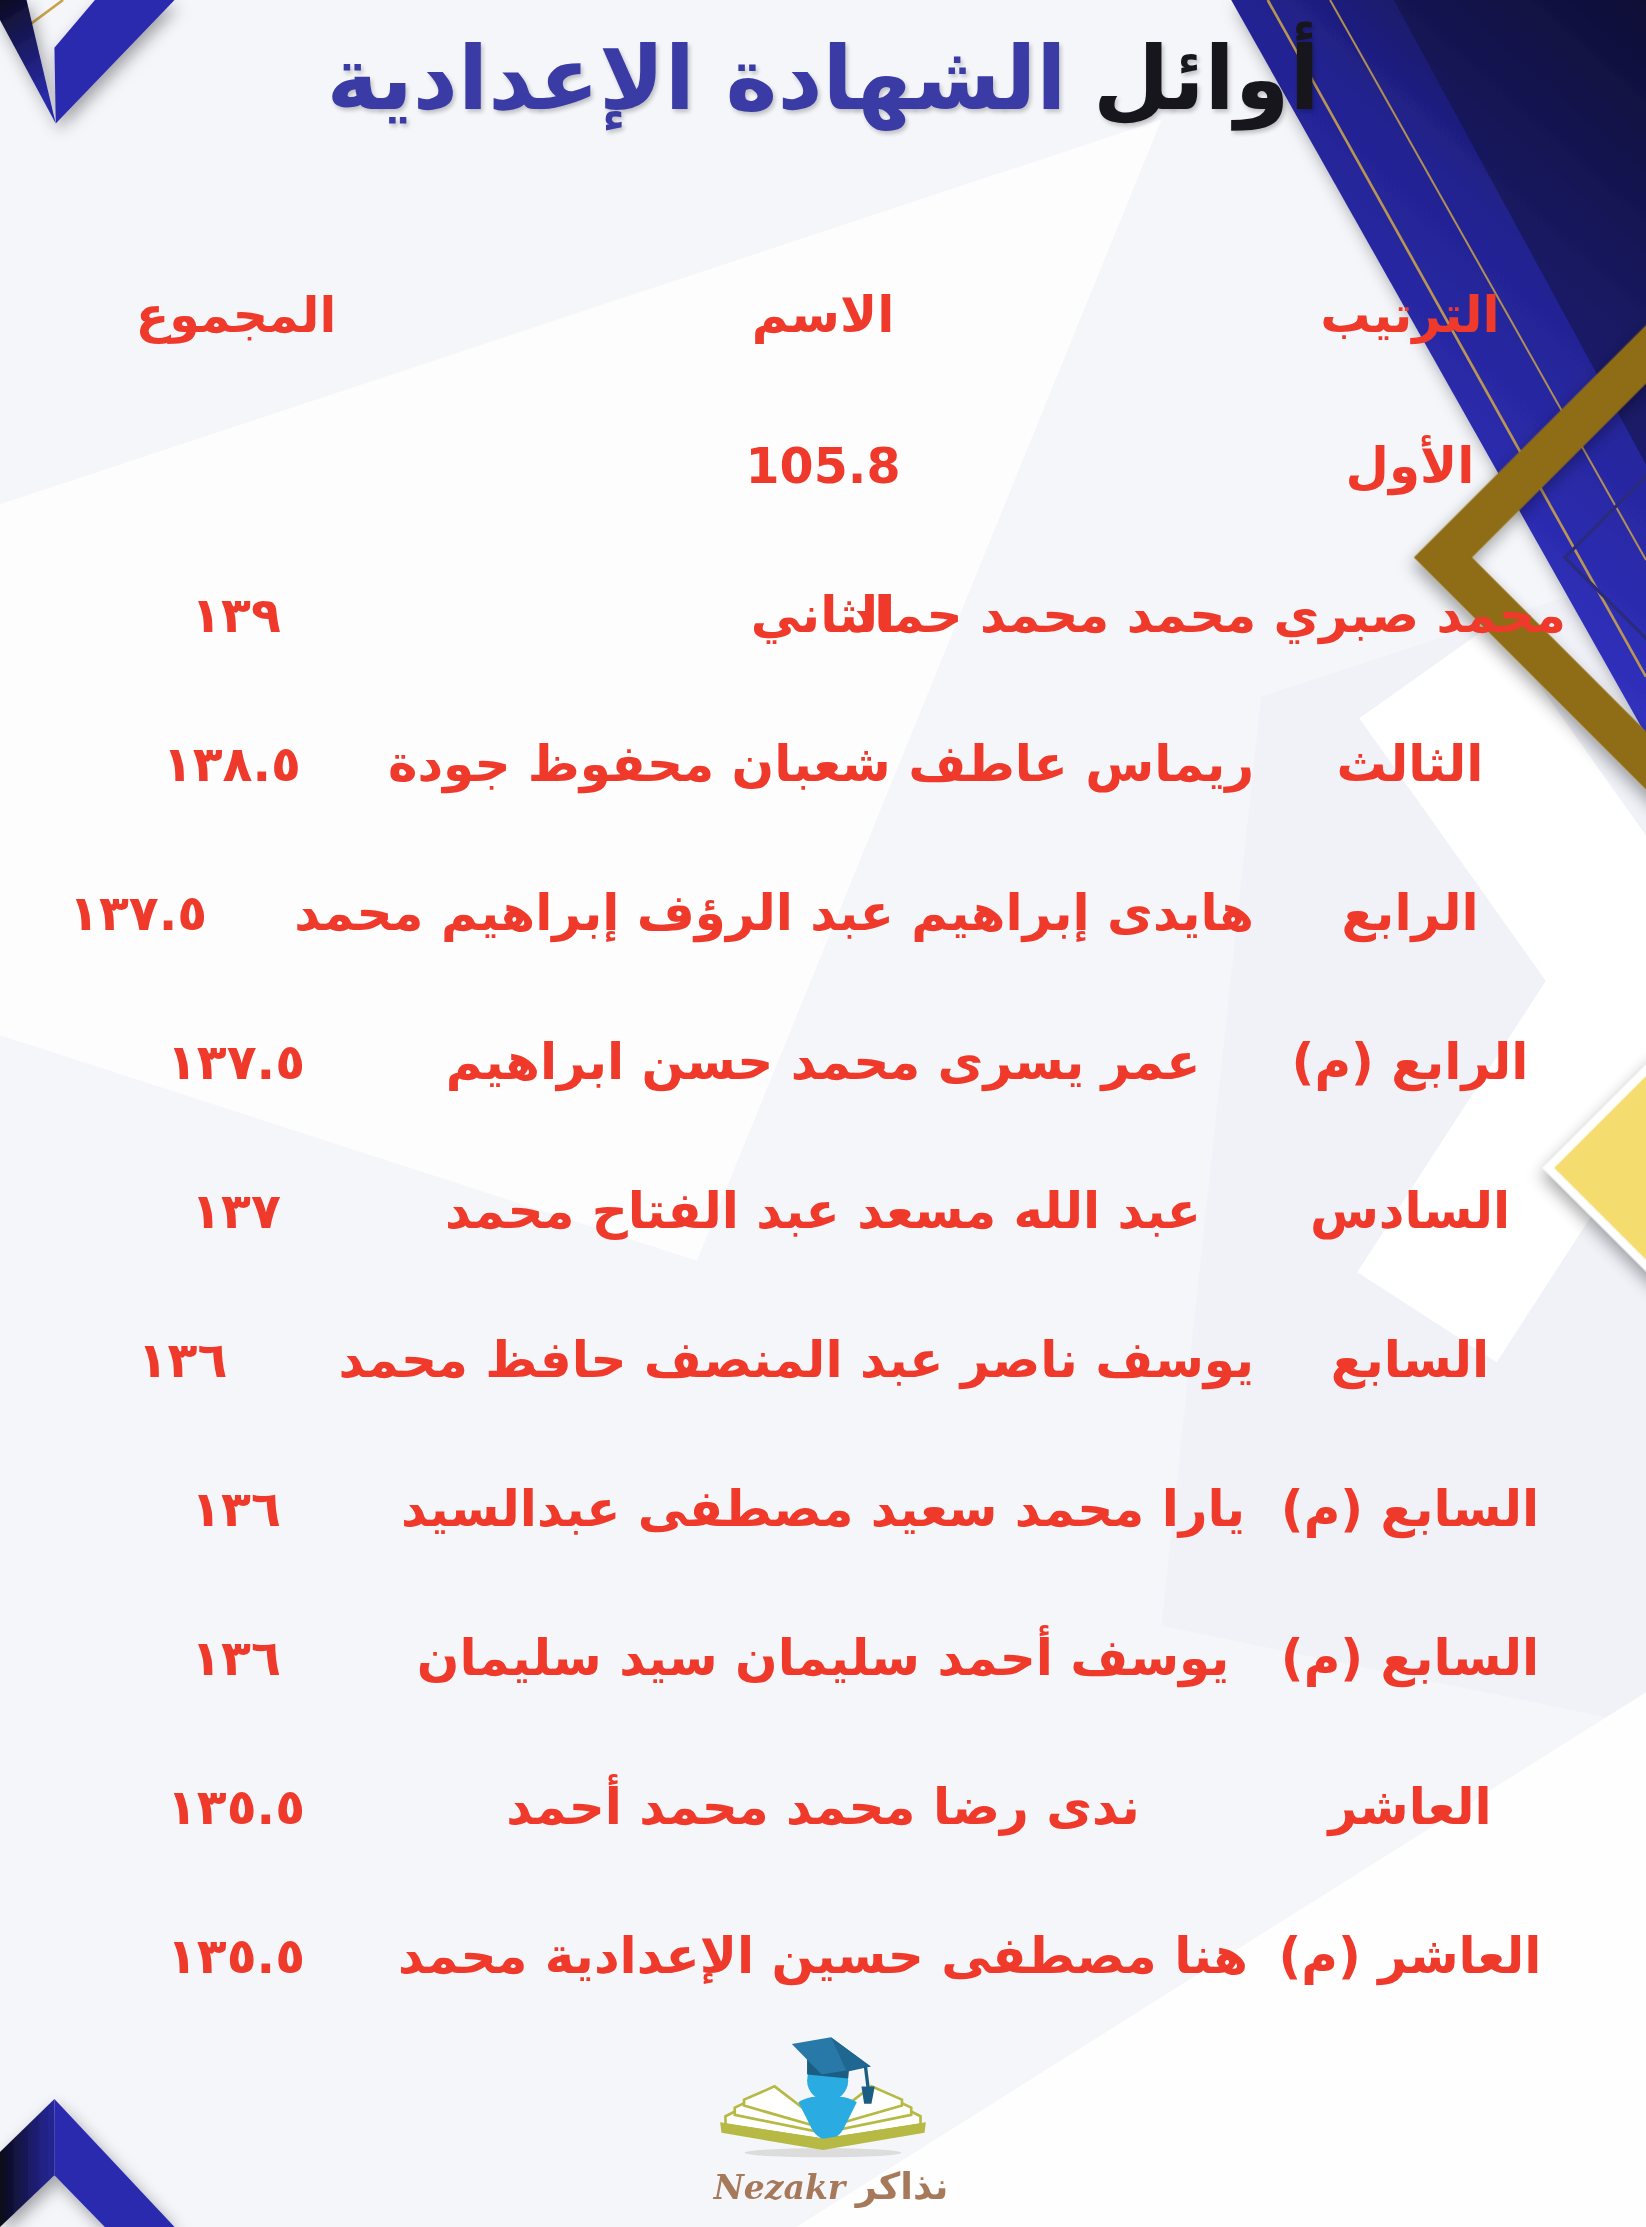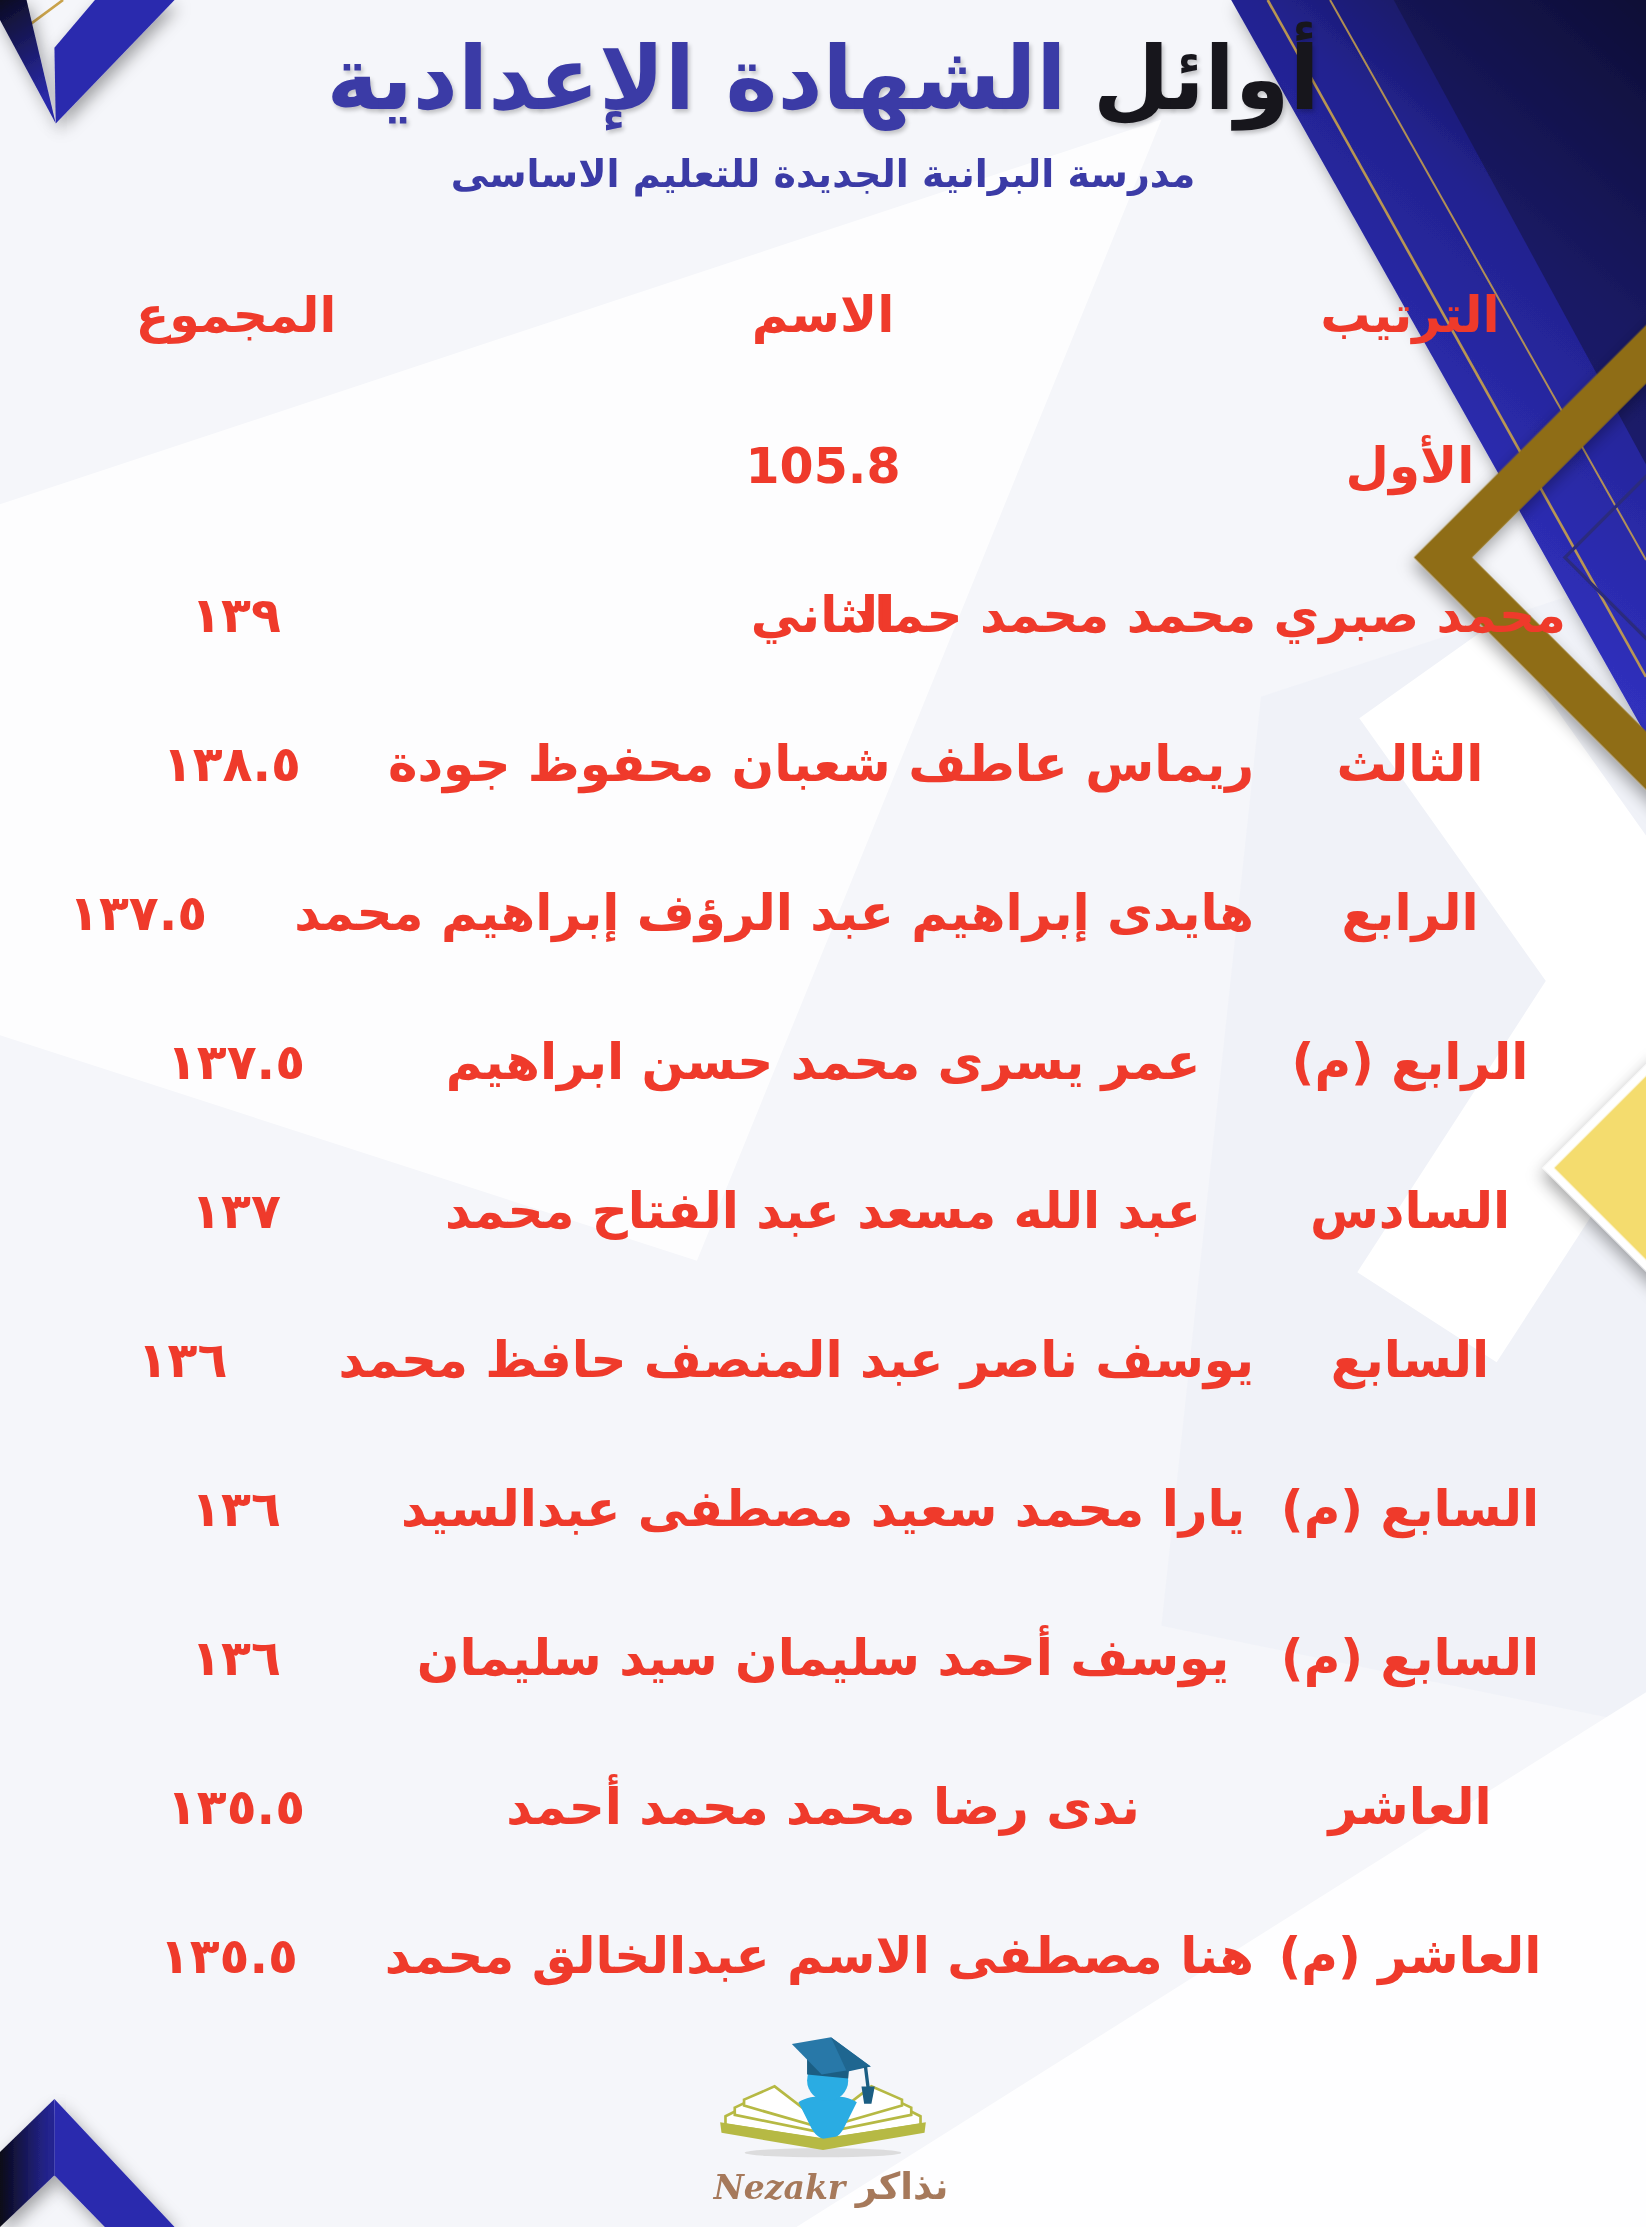--- a/index.html
+++ b/index.html
@@ -107,21 +107,20 @@
       <polygon points="82,3163 0,3243 0,3356 82,3278" fill="url(#darkArmBL)" filter="url(#soft)"></polygon>
       <polygon points="82,3163 263,3356 158,3356 82,3278" fill="#2b2bae" filter="url(#soft)"></polygon>
     </g>
   </svg>
 
   <div class="hdr">
     <h1 class="title">
       <span class="t-black">أوائل</span>
       <span class="t-blue">الشهادة الإعدادية</span>
     </h1>
-    <div class="subtitle">مدرسة البرانية الجديدة للتعليم الاساسى</div>
   </div>
 
   <section class="tbl">
     <div class="row thead">
       <div class="cell rank">الترتيب</div>
       <div class="cell name">الاسم</div>
       <div class="cell total">المجموع</div>
     </div>
     <div class="rows" id="rows">
       <div class="row">
@@ -178,21 +177,21 @@
       </div>
 
       <div class="row">
         <div class="cell rank">العاشر</div>
         <div class="cell name">ندى رضا محمد محمد أحمد</div>
         <div class="cell total">١٣٥.٥</div>
       </div>
 
       <div class="row">
         <div class="cell rank">العاشر (م)</div>
-        <div class="cell name">هنا مصطفى الاسم عبدالخالق محمد</div>
+        <div class="cell name">هنا مصطفى حسين الإعدادية محمد</div>
         <div class="cell total">١٣٥.٥</div>
       </div>
     </div>
 
   </section>
 
   <div class="footer">
     <svg width="332" height="136" viewBox="0 0 500 205" aria-hidden="true">
 
       <ellipse cx="250" cy="188" rx="118" ry="7" fill="#d6d6d6" opacity="0.8"></ellipse>

